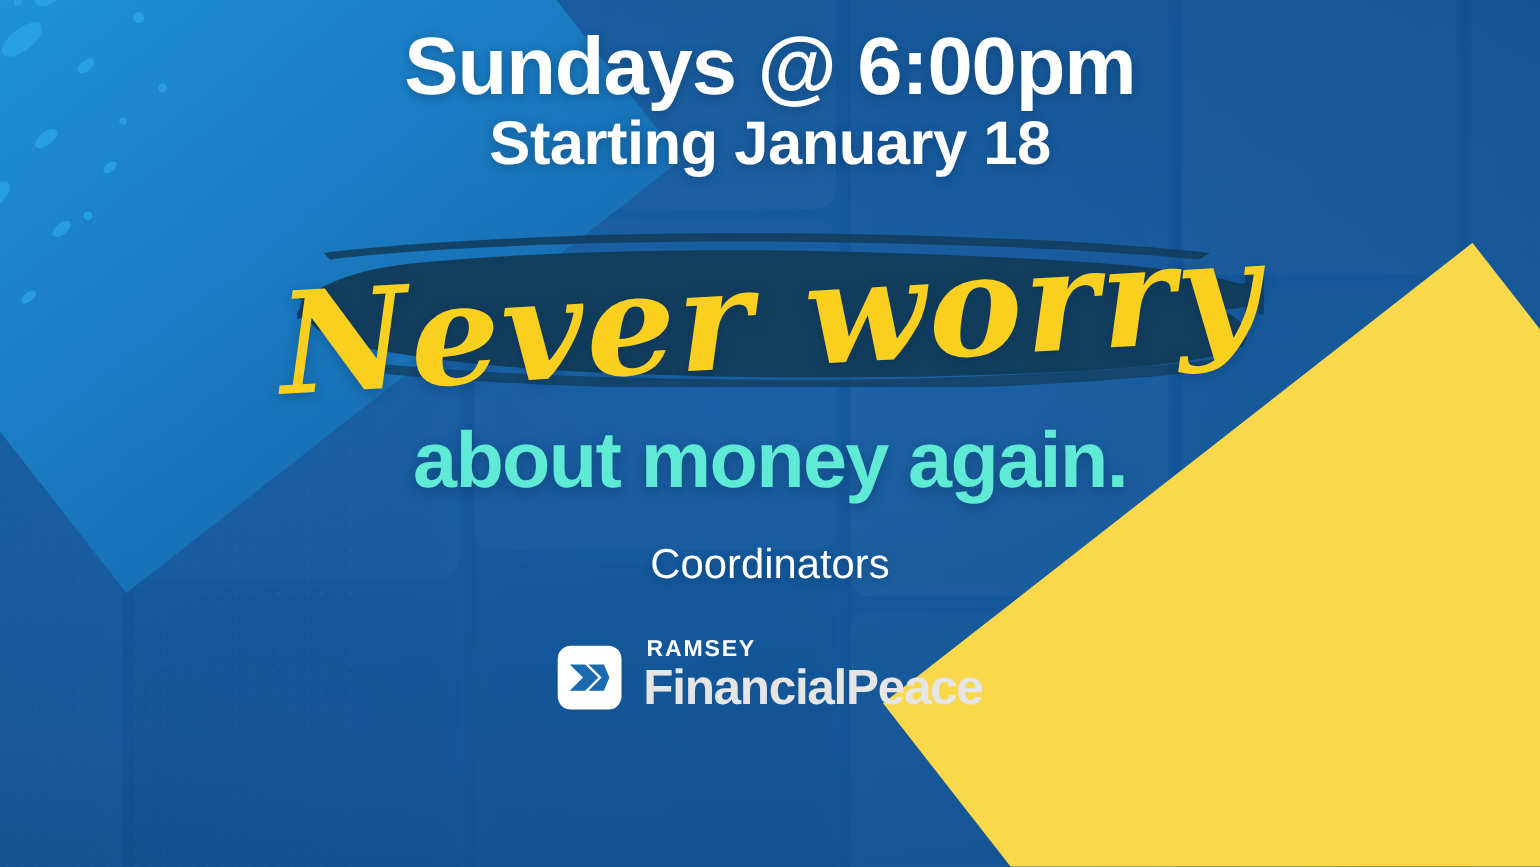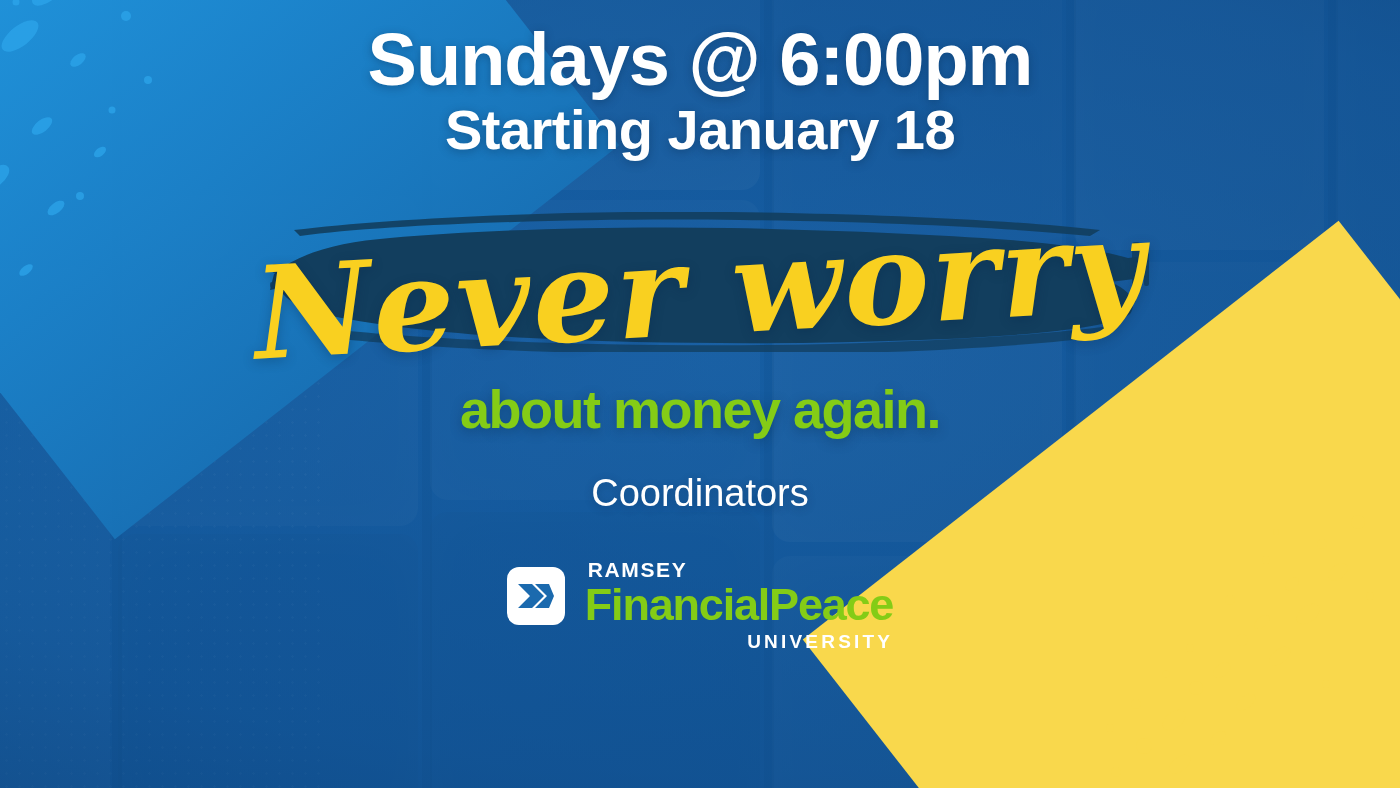--- a/index.html
+++ b/index.html
@@ -117,21 +117,21 @@
     font-style:italic; font-weight:700;
     font-size:128px; color:#F9D020;
     letter-spacing:2px;
     transform:rotate(-3.2deg);
     text-shadow:0 3px 12px rgba(6,38,70,0.30);
     white-space:nowrap;
   }
 
   .tagline {
     margin-top:-26px;
-    font-size:54px; font-weight:700; color:#84cc16;
+    font-size:72px; font-weight:700; color:#5eead4;
     letter-spacing:-1.5px;
     text-shadow:0 3px 12px rgba(4,34,66,0.35);
   }
 
   .coord-label {
     margin-top:32px;
     font-size:38px; font-weight:400; color:#FFFFFF;
     text-shadow:0 2px 8px rgba(4,34,66,0.30);
   }
   .coord-names {
@@ -152,21 +152,21 @@
     flex:none;
     margin-top:8px;
   }
   .logo-text { display:flex; flex-direction:column; }
   .logo-ramsey {
     font-size:21px; font-weight:700; color:#FFFFFF;
     letter-spacing:1.6px; line-height:1;
     margin-left:3px;
   }
   .logo-fpu {
-    font-size:45px; font-weight:700; color:#84cc16;
+    font-size:45px; font-weight:700; color:#e5e5e5;
     letter-spacing:-1.2px; line-height:1.05;
     margin-top:1px;
   }
   .logo-univ {
     font-size:19px; font-weight:700; color:#FFFFFF;
     letter-spacing:3.2px; line-height:1;
     text-align:right; margin-top:3px;
   }
 </style>
 </head>
@@ -291,18 +291,17 @@
     <div class="logo">
       <div class="logo-mark">
         <svg width="40" height="32" viewBox="0 0 40 32">
           <path fill="#1B6AAE" d="M2,4 L16,4 L28,16 L16,28 L2,28 L14,16 Z"></path>
           <path fill="#1B6AAE" d="M19,4 L33,4 L38,16 L33,28 L19,28 L31,16 Z"></path>
         </svg>
       </div>
       <div class="logo-text">
         <div class="logo-ramsey">RAMSEY</div>
         <div class="logo-fpu">FinancialPeace</div>
-        <div class="logo-univ">UNIVERSITY</div>
       </div>
     </div>
 
   </div>
 </div>
 
 </body></html>

